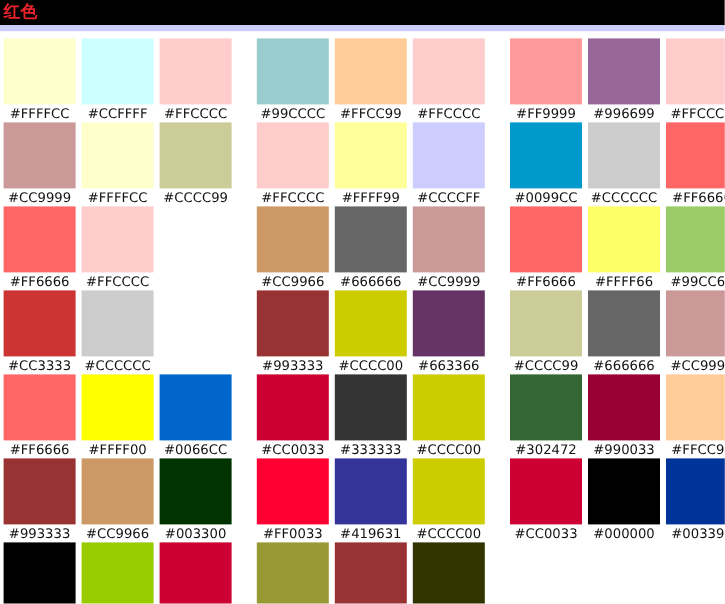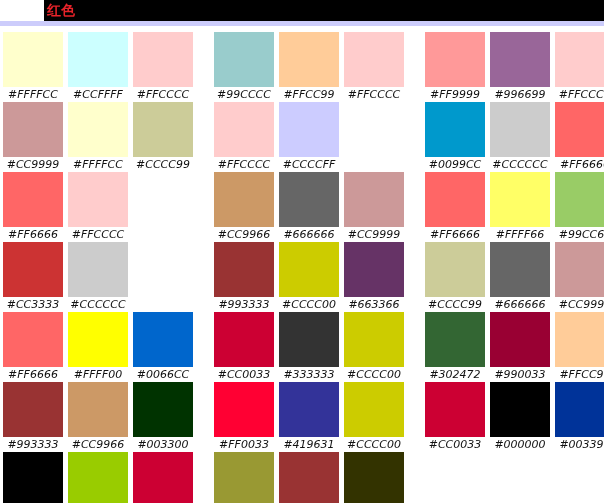--- a/index.html
+++ b/index.html
@@ -13,21 +13,20 @@
     font-family: "Liberation Sans", sans-serif;
     overflow: hidden;
   }
   #header-bar {
     height: 21px;
     background: #000000;
     display: flex;
     align-items: center;
     padding-left: 3px;
     box-sizing: border-box;
-    margin-left: 44px;
   }
   #header-title {
     color: #e8232a;
     font-size: 14px;
     font-weight: bold;
     line-height: 15px;
     font-family: "DejaVu Sans", sans-serif;
     letter-spacing: 0px;
   }
   #header-rule {
@@ -48,21 +47,20 @@
     display: flex;
     flex-direction: column;
   }
   .group-gap {
     width: 21px;
     flex: none;
   }
   .swatch-row {
     display: flex;
     flex-direction: row;
-    font-style: italic;
   }
   .swatch-cell {
     width: 60px;
     margin-right: 5px;
     display: flex;
     flex-direction: column;
     align-items: center;
   }
   .swatch-cell:last-child {
     margin-right: 0;
@@ -197,20 +195,24 @@
             <div class="swatch-chip" style="background: rgb(255, 204, 204);"></div>
             <div class="swatch-label">#FFCCCC</div>
           </div>
         </div>
         <div class="swatch-row">
           <div class="swatch-cell">
             <div class="swatch-chip" style="background: rgb(255, 204, 204);"></div>
             <div class="swatch-label">#FFCCCC</div>
           </div>
           <div class="swatch-cell">
+            <div class="swatch-chip" style="background: rgb(255, 255, 153);"></div>
+            <div class="swatch-label">#FFFF99</div>
+          </div>
+          <div class="swatch-cell">
             <div class="swatch-chip" style="background: rgb(204, 204, 255);"></div>
             <div class="swatch-label">#CCCCFF</div>
           </div>
         </div>
         <div class="swatch-row">
           <div class="swatch-cell">
             <div class="swatch-chip" style="background: rgb(204, 153, 102);"></div>
             <div class="swatch-label">#CC9966</div>
           </div>
           <div class="swatch-cell">

